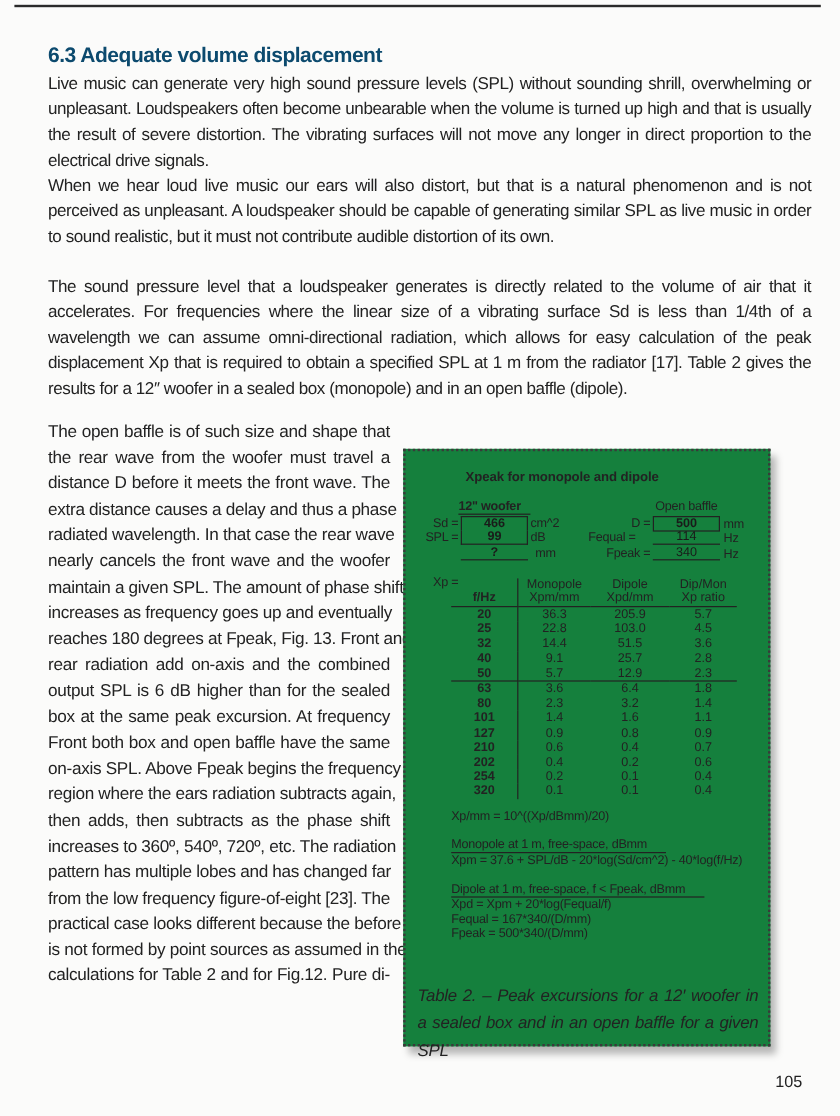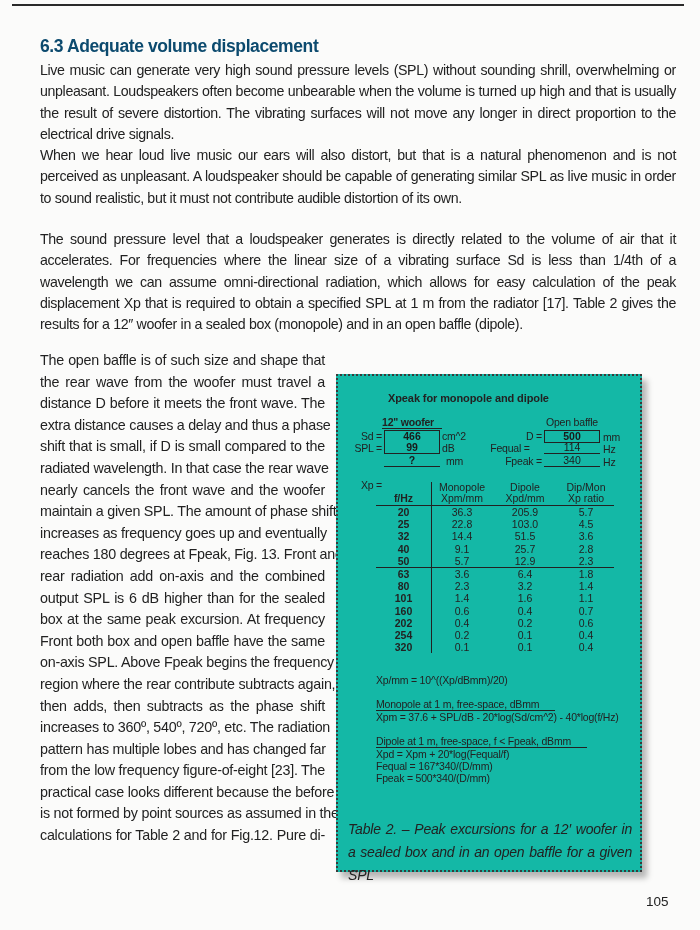--- a/index.html
+++ b/index.html
@@ -26,21 +26,21 @@
   .p2 { top: 229px; }
   .col {
     position: absolute; left: 40px; top: 350px; width: 285px;
     font-size: 14.3px; line-height: 21.6px; letter-spacing: -0.25px;
     text-align: justify; text-align-last: justify; color: #222;
   }
   .col .line { display: block; white-space: nowrap; text-align: justify; text-align-last: justify; }
 
   .box {
     position: absolute; left: 336px; top: 374px; width: 302px; height: 494px;
-    border: 2px dotted #3a3a3a; background: #14b8a6;
+    border: 2px dotted #3a3a3a; background: #15803d;
     box-shadow: 5px 6px 6px rgba(0,0,0,0.28);
   }
   .box-title {
     position: absolute; left: 50px; top: 16px;
     font-size: 11px; font-weight: bold; color: #222; letter-spacing: -0.1px;
   }
   .sm { font-size: 10.5px; color: #222; letter-spacing: -0.2px; }
   .abs { position: absolute; }
 
   .inbox {
@@ -87,32 +87,31 @@
   <div>When we hear loud live music our ears will also distort, but that is a natural phenomenon and is not perceived as unpleasant. A loudspeaker should be capable of generating similar SPL as live music in order to sound realistic, but it must not contribute audible distortion of its own.</div>
 </div>
 
 <div class="para p2">The sound pressure level that a loudspeaker generates is directly related to the volume of air that it accelerates. For frequencies where the linear size of a vibrating surface Sd is less than 1/4th of a wavelength we can assume omni-directional radiation, which allows for easy calculation of the peak displacement Xp that is required to obtain a specified SPL at 1 m from the radiator [17]. Table 2 gives the results for a 12″ woofer in a sealed box (monopole) and in an open baffle (dipole).</div>
 
 <div class="col" id="col">
     <span class="line">The open baffle is of such size and shape that</span>
     <span class="line">the rear wave from the woofer must travel a</span>
     <span class="line">distance D before it meets the front wave. The</span>
     <span class="line">extra distance causes a delay and thus a phase</span>
-    <span class="line">shift that is small, if D is small compared to the</span>
     <span class="line">radiated wavelength. In that case the rear wave</span>
     <span class="line">nearly cancels the front wave and the woofer</span>
     <span class="line">maintain a given SPL. The amount of phase shift</span>
     <span class="line">increases as frequency goes up and eventually</span>
     <span class="line">reaches 180 degrees at Fpeak, Fig. 13. Front and</span>
     <span class="line">rear radiation add on-axis and the combined</span>
     <span class="line">output SPL is 6 dB higher than for the sealed</span>
     <span class="line">box at the same peak excursion. At frequency</span>
     <span class="line">Front both box and open baffle have the same</span>
     <span class="line">on-axis SPL. Above Fpeak begins the frequency</span>
-    <span class="line">region where the rear contribute subtracts again,</span>
+    <span class="line">region where the ears radiation subtracts again,</span>
     <span class="line">then adds, then subtracts as the phase shift</span>
     <span class="line">increases to 360º, 540º, 720º, etc. The radiation</span>
     <span class="line">pattern has multiple lobes and has changed far</span>
     <span class="line">from the low frequency figure-of-eight [23]. The</span>
     <span class="line">practical case looks different because the before</span>
     <span class="line">is not formed by point sources as assumed in the</span>
     <span class="line" style="text-align-last: justify;">calculations for Table 2 and for Fig.12. Pure di-</span>
   </div>
 
 <div class="box">
@@ -192,21 +191,27 @@
           <td class="c2">3.2</td>
           <td class="c3">1.4</td>
         </tr>
         <tr>
           <td class="cf">101</td>
           <td class="c1">1.4</td>
           <td class="c2">1.6</td>
           <td class="c3">1.1</td>
         </tr>
         <tr>
-          <td class="cf">160</td>
+          <td class="cf">127</td>
+          <td class="c1">0.9</td>
+          <td class="c2">0.8</td>
+          <td class="c3">0.9</td>
+        </tr>
+        <tr>
+          <td class="cf">210</td>
           <td class="c1">0.6</td>
           <td class="c2">0.4</td>
           <td class="c3">0.7</td>
         </tr>
         <tr>
           <td class="cf">202</td>
           <td class="c1">0.4</td>
           <td class="c2">0.2</td>
           <td class="c3">0.6</td>
         </tr>

